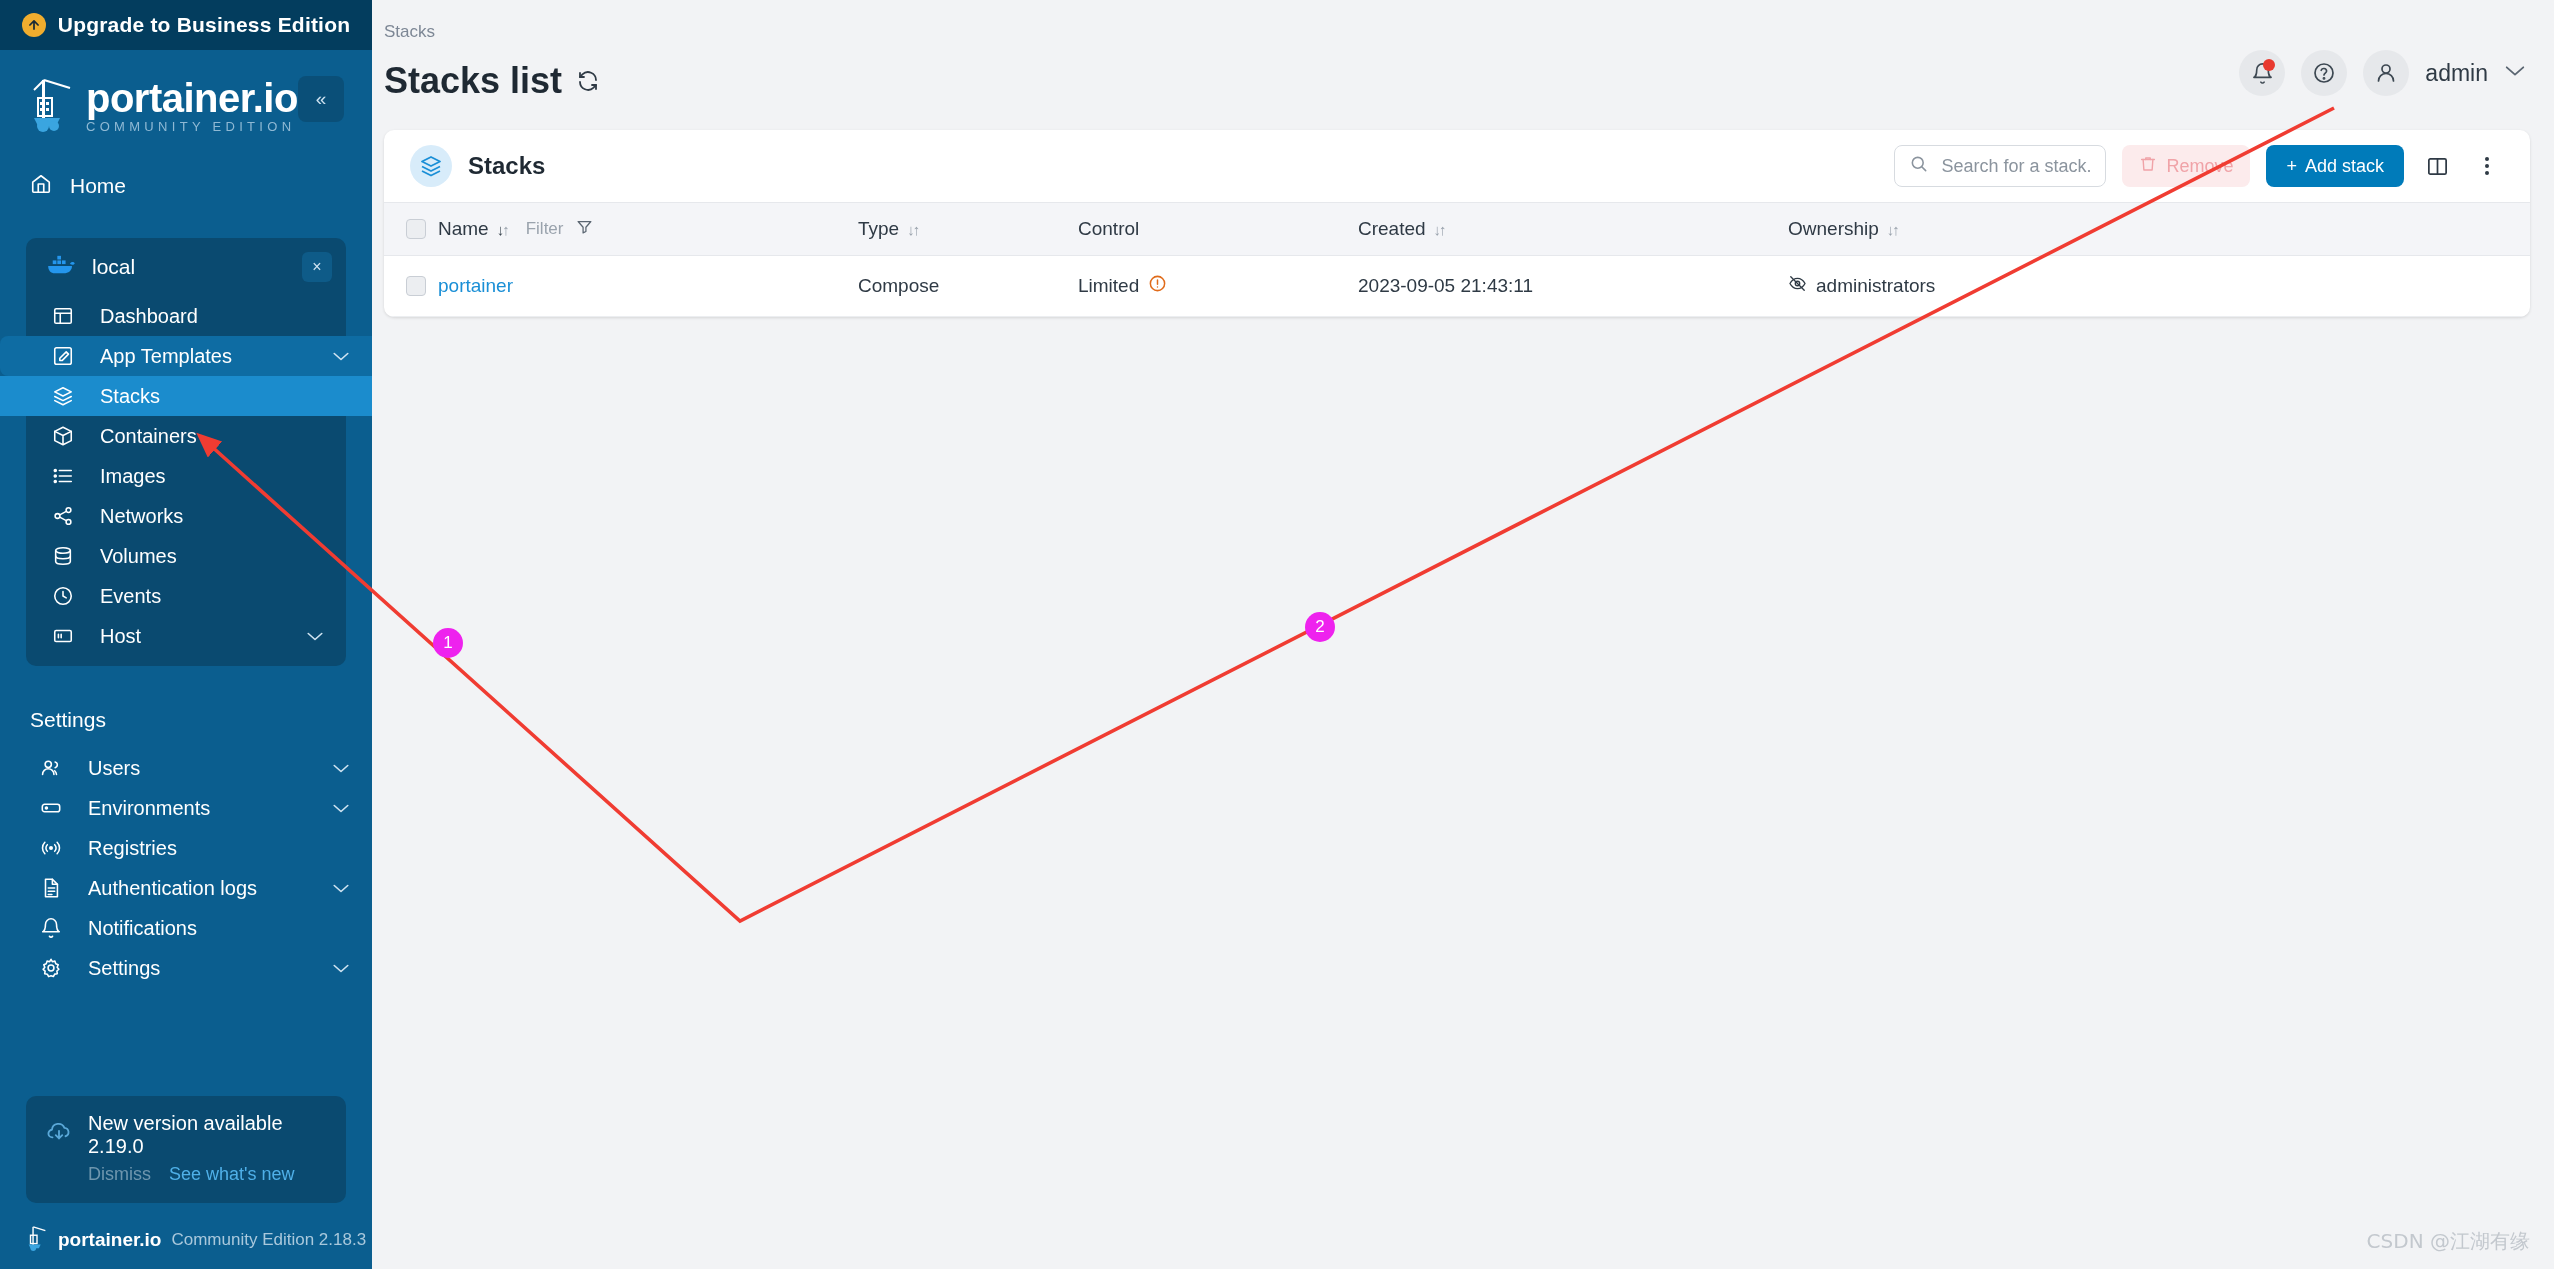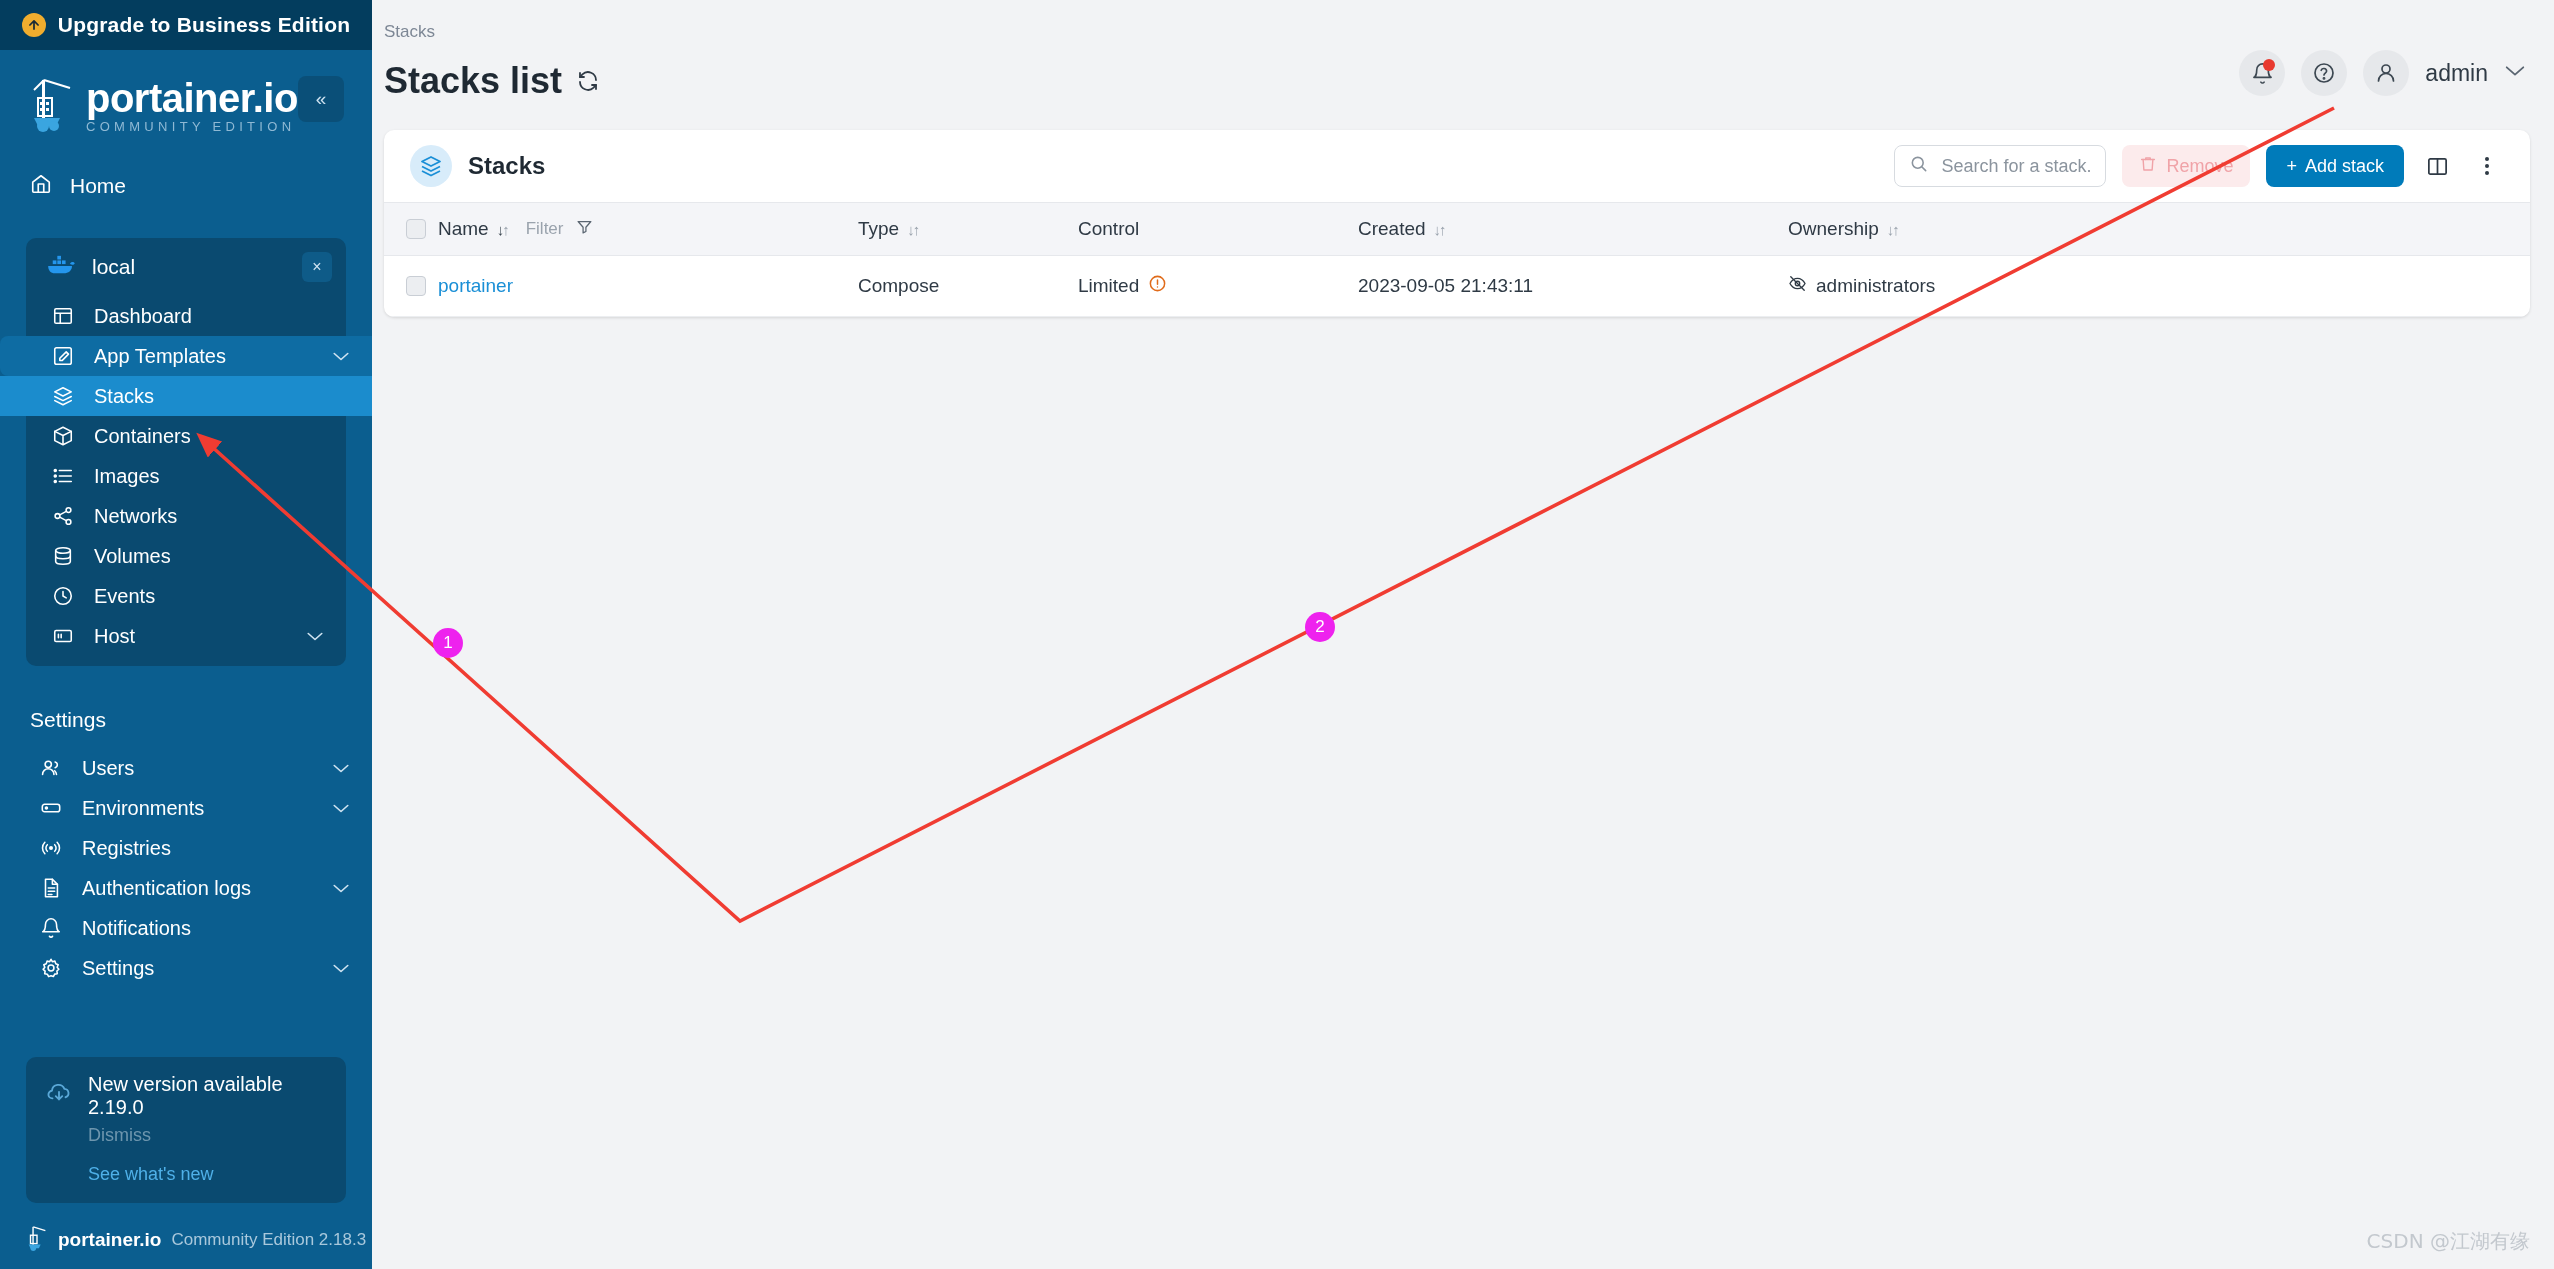--- a/index.html
+++ b/index.html
@@ -63,21 +63,21 @@
   }
   .env-head-left { display: flex; align-items: center; gap: 16px; }
   .env-name { color: #ffffff; font-size: 21px; }
   .env-close {
     width: 30px; height: 30px; border-radius: 6px; background: #0e5b88;
     color: #cfe3f1; font-size: 16px; display: flex; align-items: center; justify-content: center;
     border: none; cursor: pointer;
   }
 
   .nav-item {
-    display: flex; align-items: center; gap: 18px;
+    display: flex; align-items: center; gap: 24px;
     height: 40px; padding: 0 16px 0 24px; margin: 0 0 0 8px;
     color: #ffffff; font-size: 20px; cursor: pointer;
     position: relative;
   }
   .nav-item .ico { width: 26px; display: flex; align-items: center; justify-content: center; flex: none; }
   .nav-item .lbl { flex: 1; white-space: nowrap; }
   .nav-item .chev { color: #cfe3f1; font-size: 15px; margin-right: 6px; }
   .nav-item.active-soft { background: #0e6ca3; }
   .nav-item.active-bright { background: #1b8ccd; }
   .env-panel .nav-item { margin-left: 0; }
@@ -95,21 +95,21 @@
   .settings-list .nav-item { padding-left: 30px; justify-content: center; }
 
   .sb-spacer { flex: 1; }
 
   .version-box {
     margin: 0 26px 14px 26px; background: #0a4a70; border-radius: 10px;
     padding: 16px 20px 18px 20px;
   }
   .version-row { display: flex; align-items: center; gap: 16px; }
   .version-txt { color: #ffffff; font-size: 20px; }
-  .version-links { display: flex; gap: 18px; margin-top: 6px; padding-left: 42px; flex-direction: column; }
+  .version-links { display: flex; gap: 18px; margin-top: 6px; padding-left: 42px; }
   .lnk-dismiss { color: #6e96ae; font-size: 18px; cursor: pointer; }
   .lnk-whatsnew { color: #4fb0e8; font-size: 18px; cursor: pointer; }
 
   .sb-footer {
     display: flex; align-items: center; gap: 10px;
     padding: 8px 0 14px 26px;
   }
   .sb-footer .f-brand { color: #ffffff; font-size: 19px; font-weight: 700; }
   .sb-footer .f-ed { color: #a9c8dc; font-size: 17px; }
 

